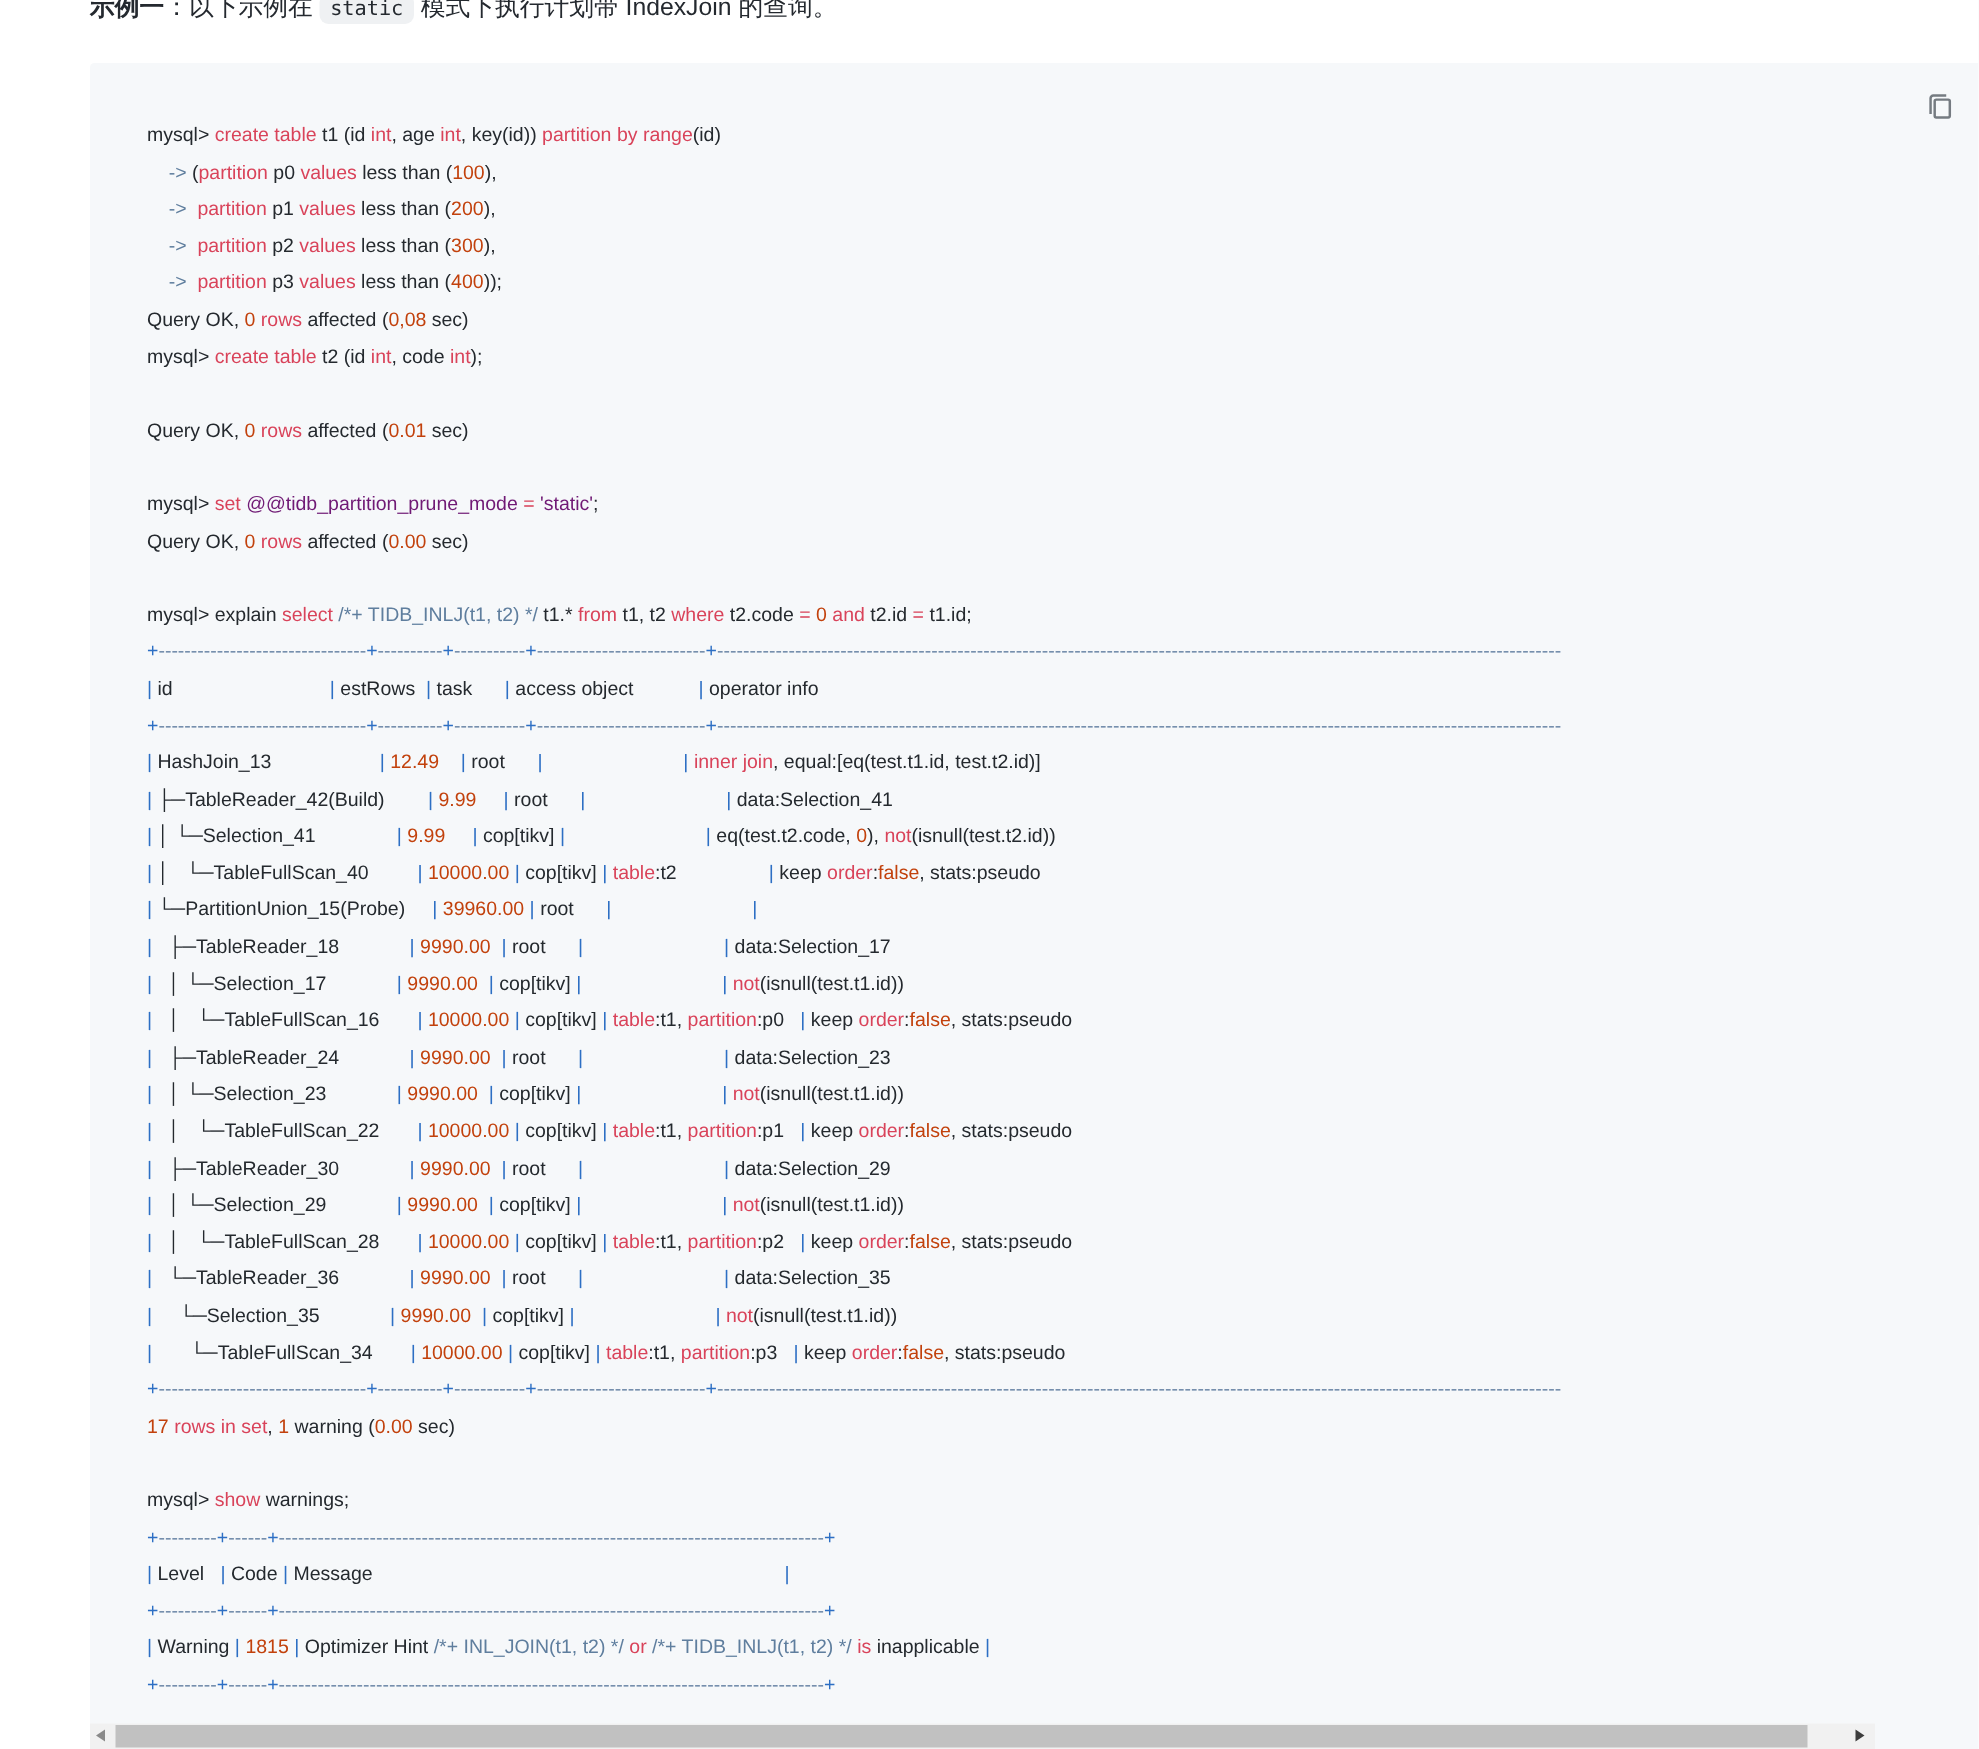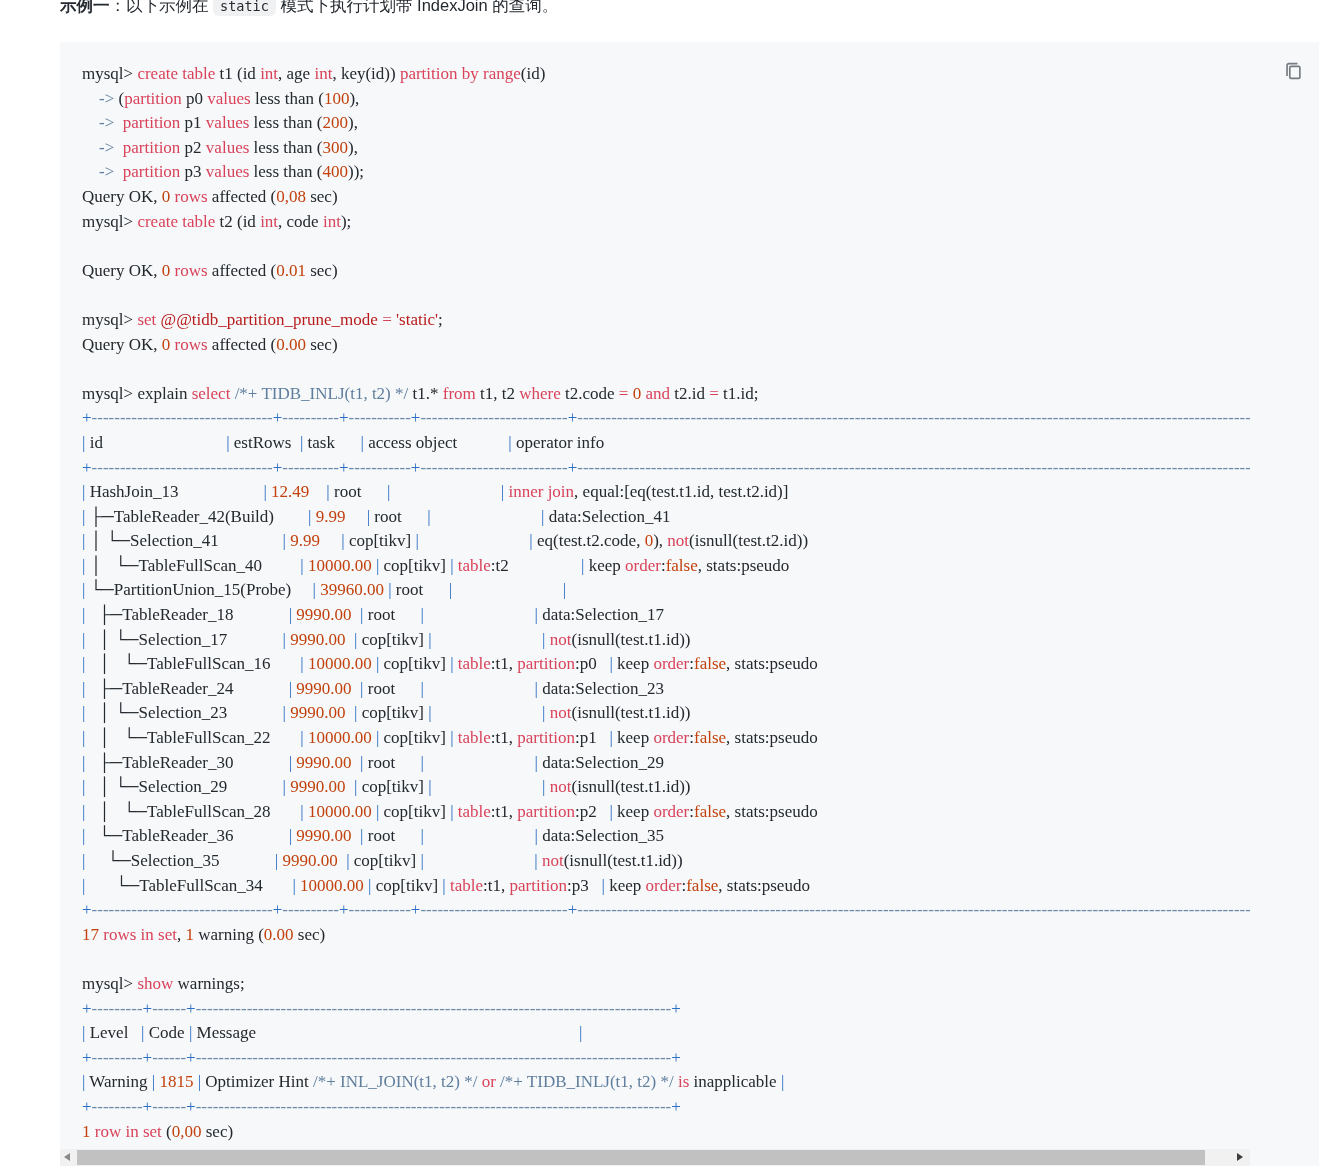--- a/index.html
+++ b/index.html
@@ -34,35 +34,35 @@
     width:1259px;height:1124px;
     background:#f6f8fa;
     border-radius:3px 0 0 0;
   }
   .code-clip{
     position:absolute;left:0;top:0;
     width:1190px;height:1100px;
     overflow:hidden;
   }
   pre.code{
-    margin:1px;
+    margin:17px;
     padding:19px 0 0 21px;
-    font-family:Liberation Serif, serif;
-    font-size:17px;
+    font-family:Liberation Sans, sans-serif;
+    font-size:13px;
     line-height:24.6px;
     white-space:pre;
   }
   .cl{height:24.6px;white-space:pre;}
   .tok-p{color:#24292e;}
   .tok-k{color:#d9435a;}
   .tok-n{color:#c2410c;}
   .tok-b{color:#2d6fc4;}
   .tok-c{color:#5f7e9e;}
   .tok-d{color:#6e89a8;}
-  .tok-s{color:#b91c1c;}
+  .tok-s{color:#701a75;}
   
   .copy-btn{
     position:absolute;top:16px;right:12px;
     width:28px;height:28px;
     background:transparent;border:none;padding:2px;cursor:pointer;
   }
   
   .hscroll{
     position:absolute;left:0;bottom:0;
     width:1190px;height:17px;

